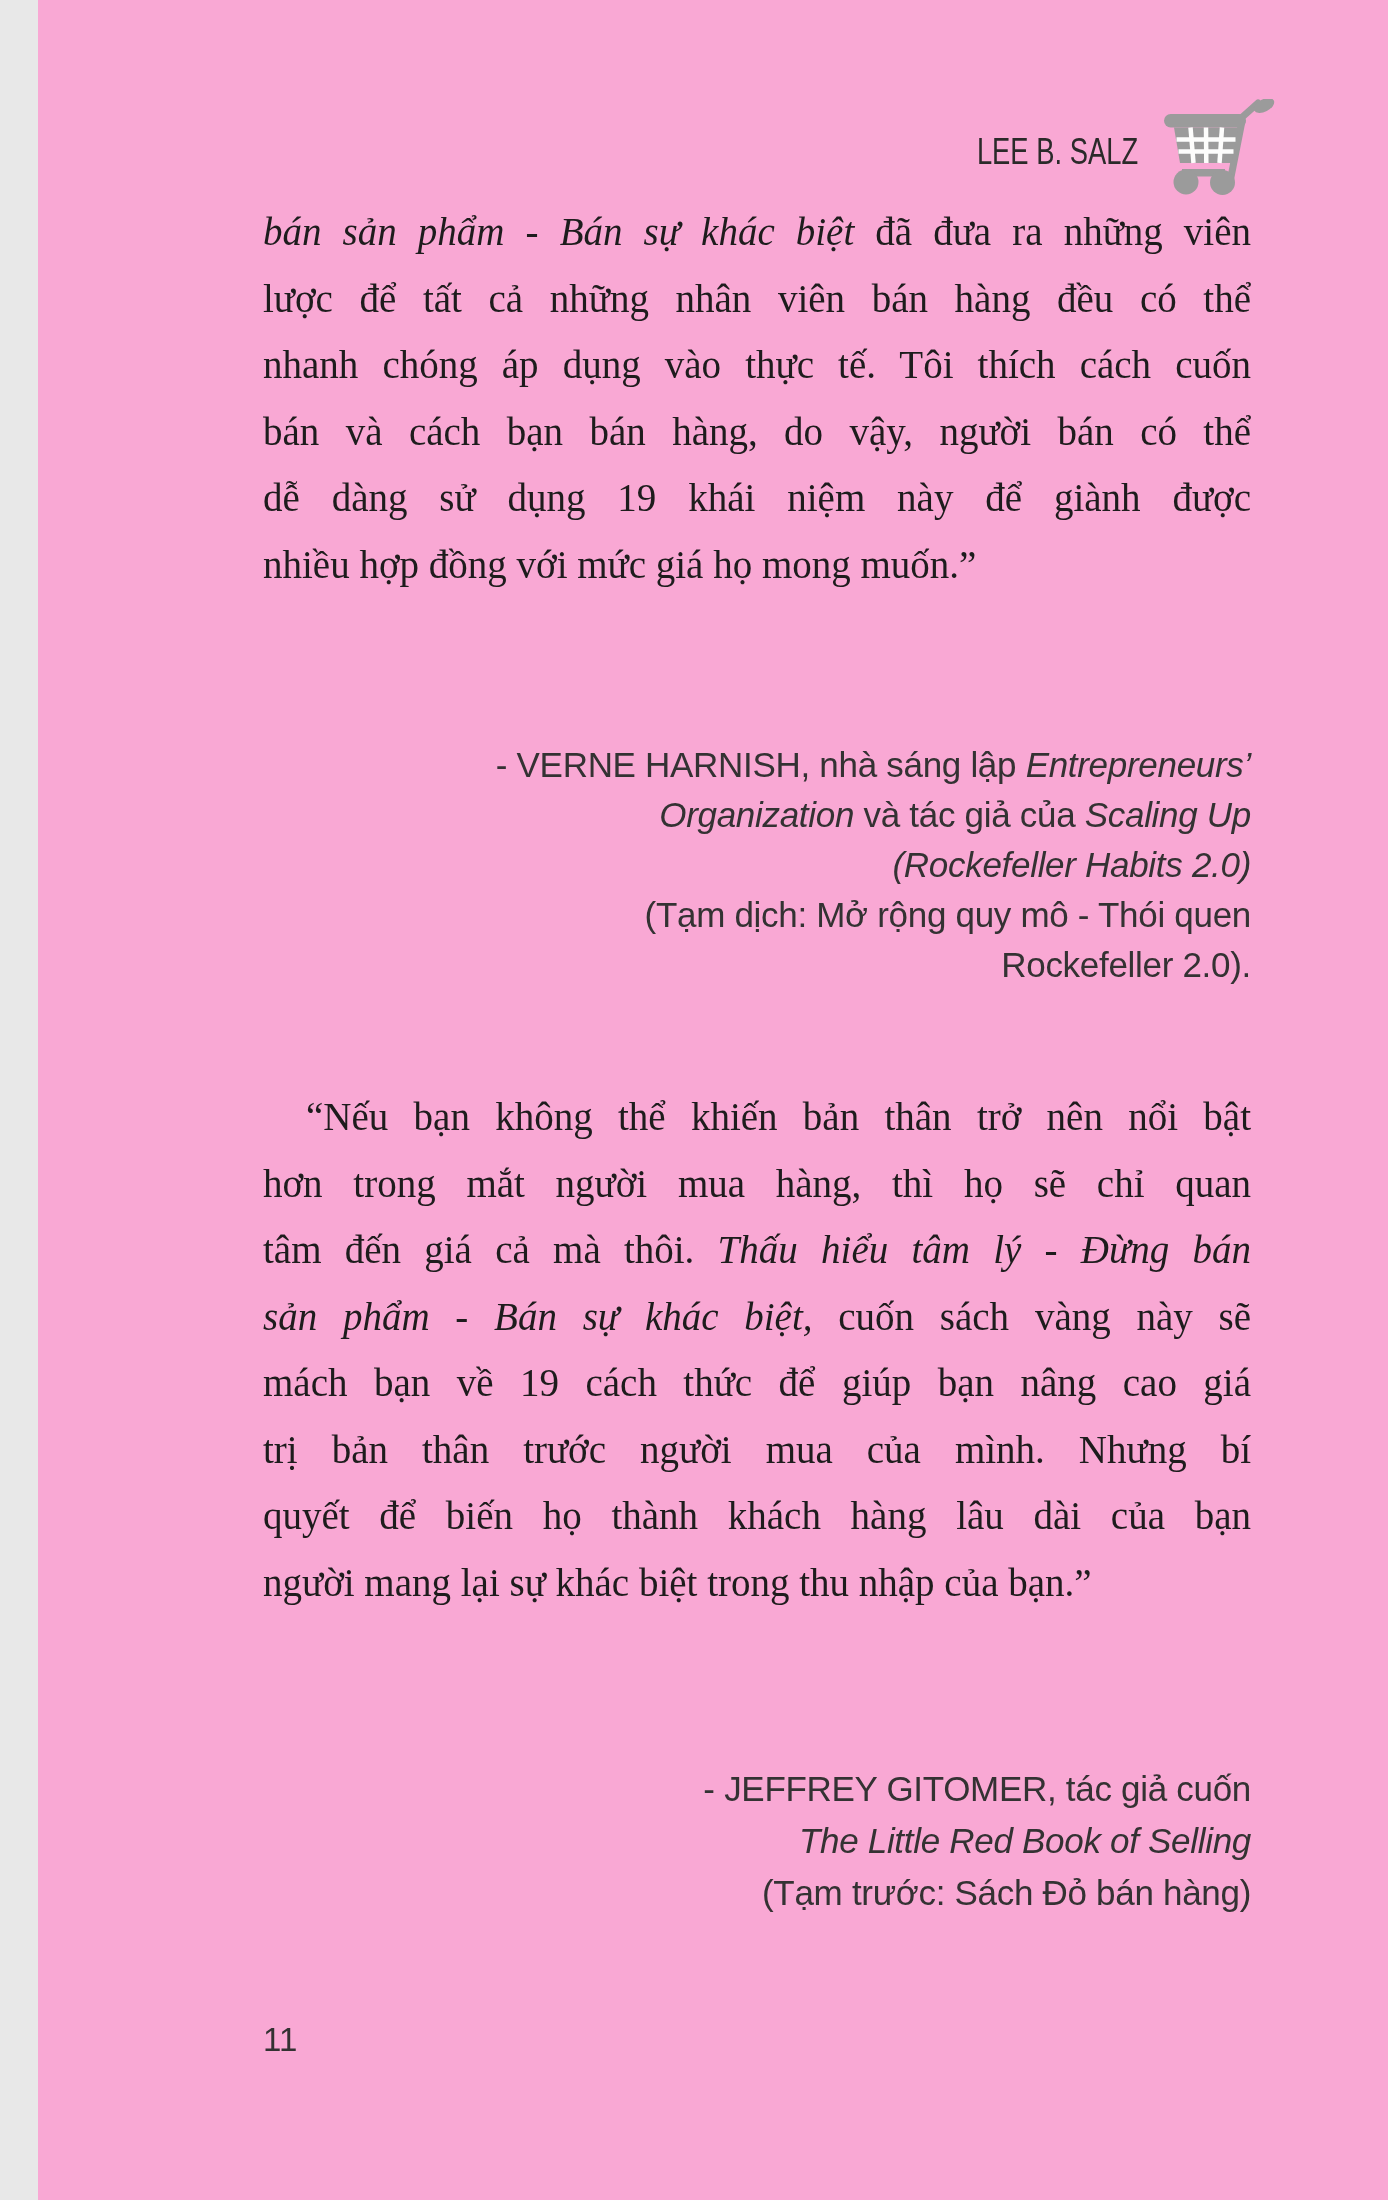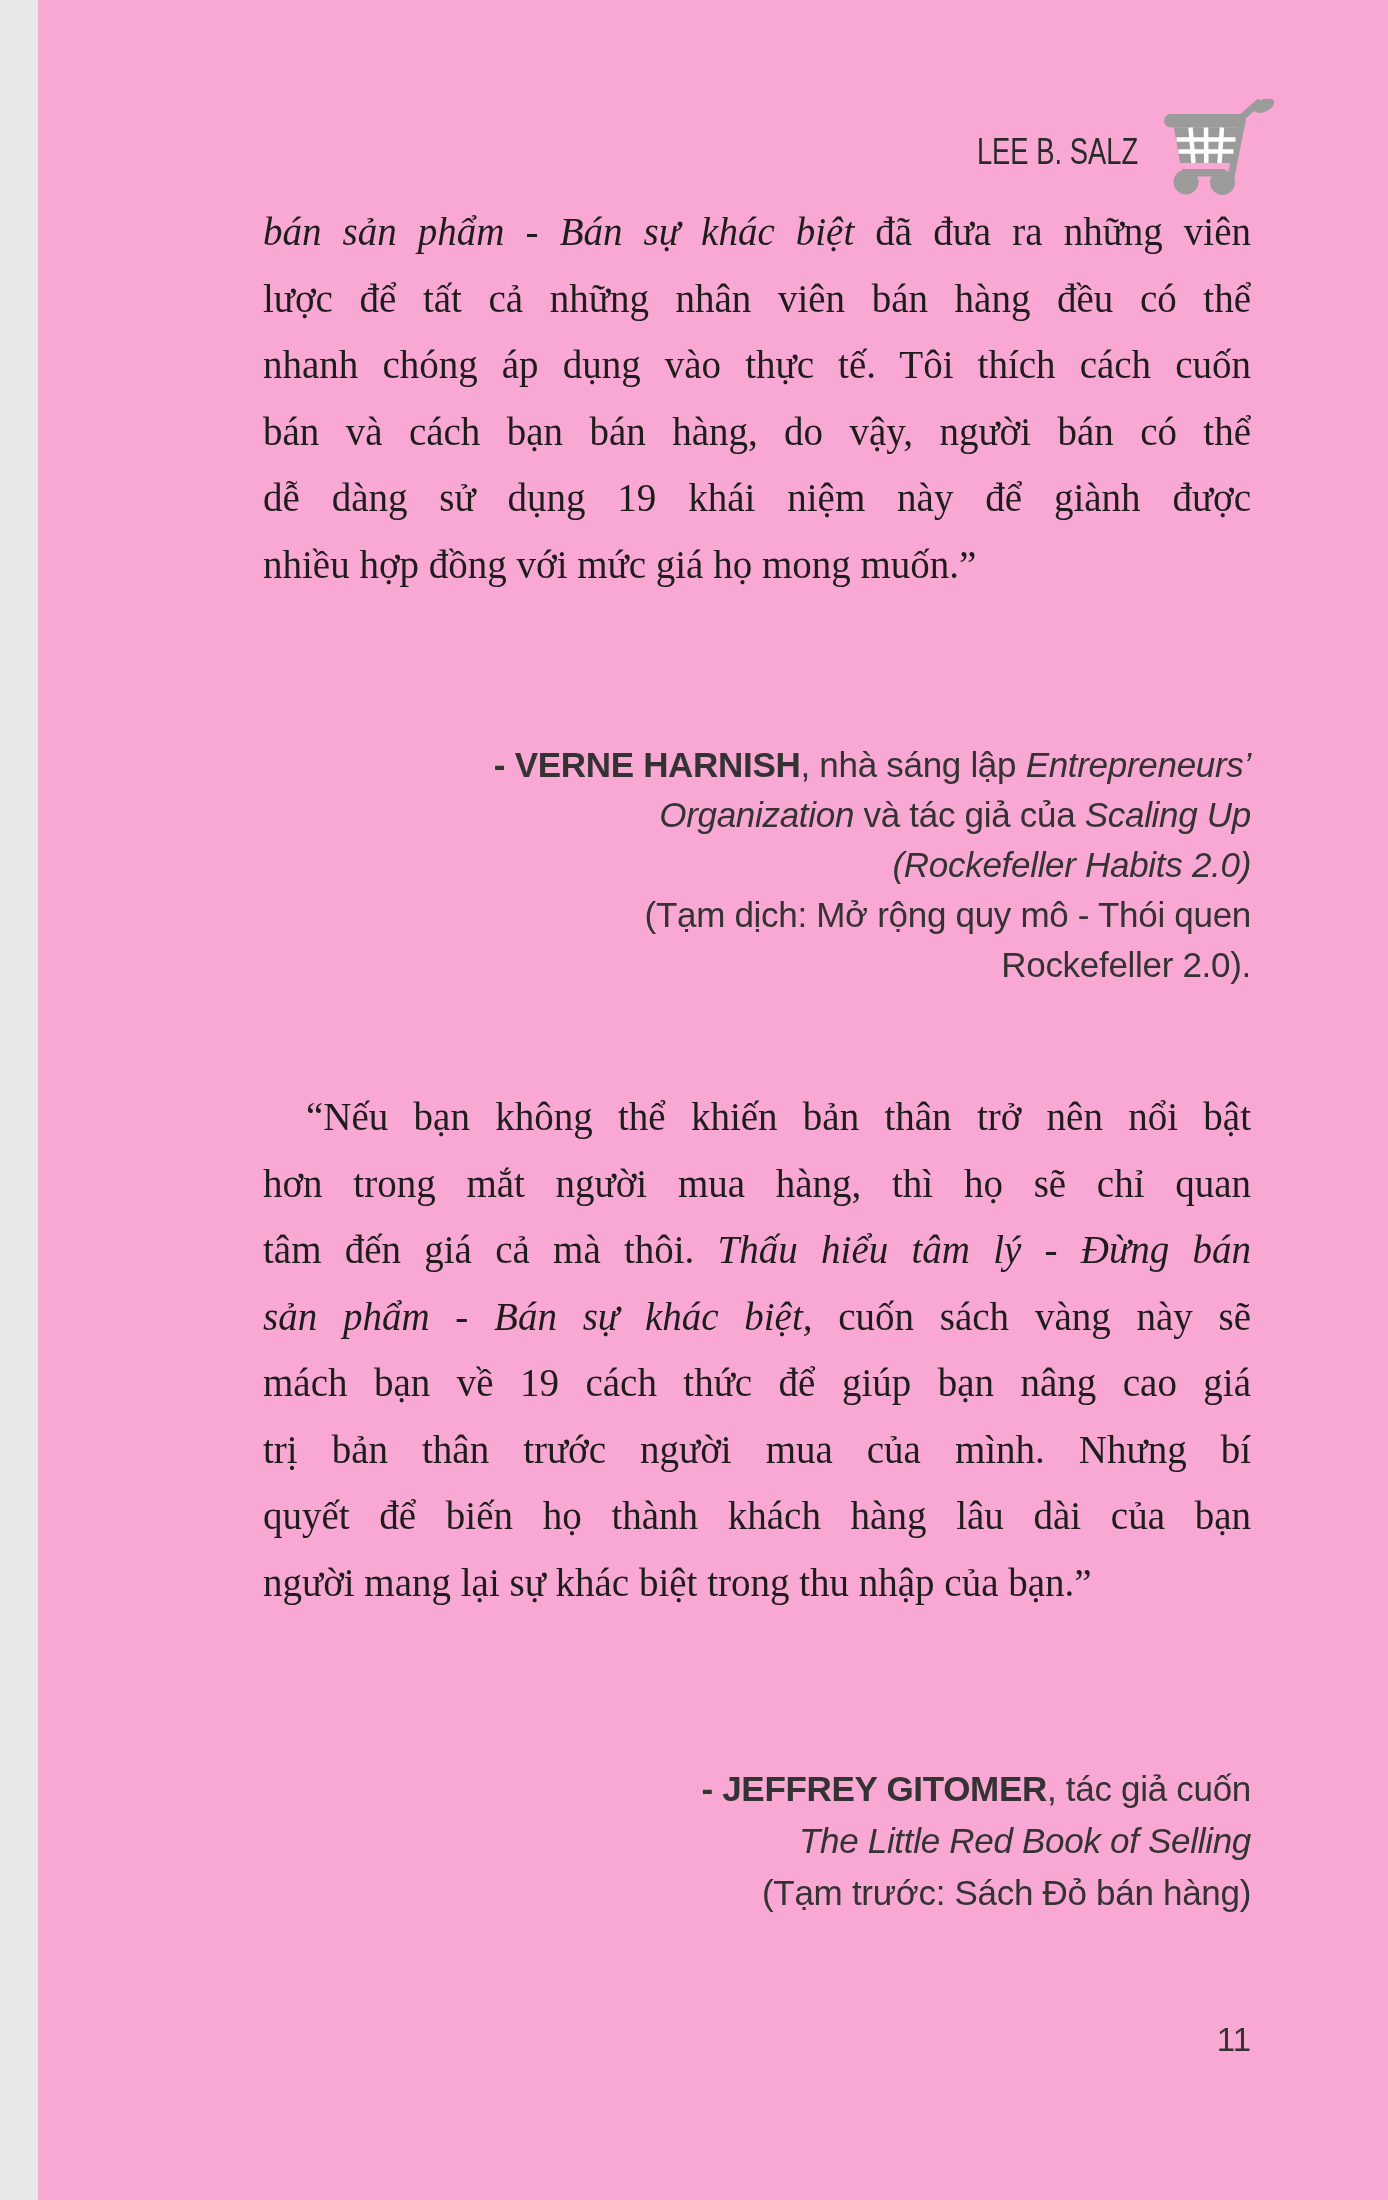--- a/index.html
+++ b/index.html
@@ -36,41 +36,41 @@
     left:225px;width:988px;
     font-size:39px;
     line-height:66.5px;
   }
   .para .line{
     text-align:justify;
     text-align-last:justify;
   }
   .para .line.last{ text-align-last:left; }
   .it{ font-style:italic; }
-  .bd{ font-weight:bold; }
+  .bd{ font-weight:normal; }
   
   .attr{
     position:absolute;
     left:420px;right:175px;
     font-family:"Liberation Sans","DejaVu Sans",sans-serif;
     font-size:35px;
     line-height:50px;
     letter-spacing:-0.3px;
     color:#343233;
   }
   .attr .line{ text-align:right; }
   .p1{ top:199px; }
   .a1{ top:740px; }
   .p2{ top:1084px; }
   .a2{ top:1763px; line-height:52px; }
   .pagenum{
     position:absolute;
     left:225px;width:988px;
     top:2021px;
-    text-align:right;
+    text-align:left;
     font-family:"Liberation Sans","DejaVu Sans",sans-serif;
     font-size:33px;
     color:#333132;
   }
 </style>
 </head>
 <body>
 
 <div class="page">
 

